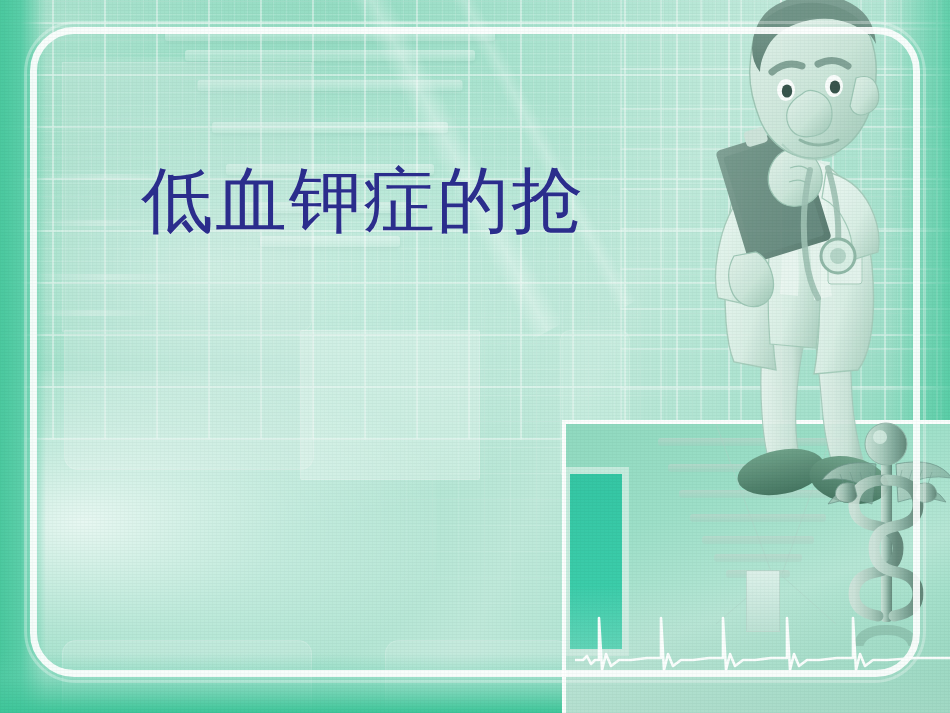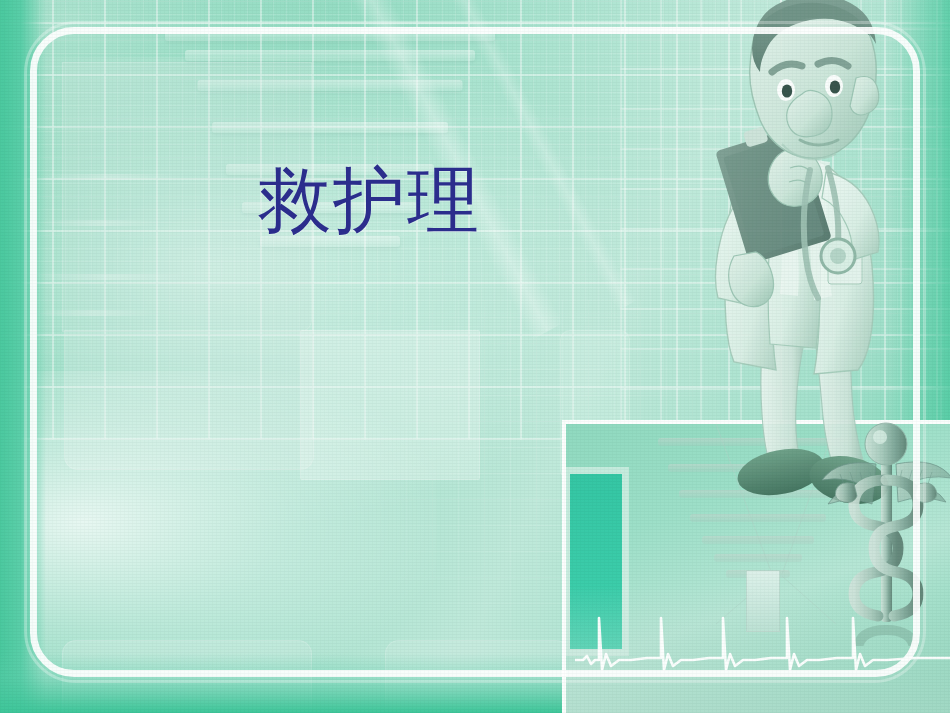--- a/index.html
+++ b/index.html
@@ -427,17 +427,17 @@
                L148 10 L151 62 L155 46 L160 58 L168 52 L180 52 L196 50 L212 50
                L212 10 L215 62 L219 46 L224 58 L232 52 L244 52 L262 50 L278 50
                L278 10 L281 62 L285 46 L290 58 L298 52 L312 52 L340 50 L375 50" fill="none" stroke="#ffffff" stroke-width="2.6" stroke-linejoin="round" stroke-linecap="round" opacity=".95"></path>
     </svg>
   </div>
 
   <div class="frame-inner-glow"></div>
   <div class="frame"></div>
 
   <div class="title-block">
-    <div class="title-line l2">救护理</div>
+    <div class="title-line l1">低血钾症的抢</div>
   </div>
 
   <div class="noise"></div>
 </div>
 
 </body></html>

